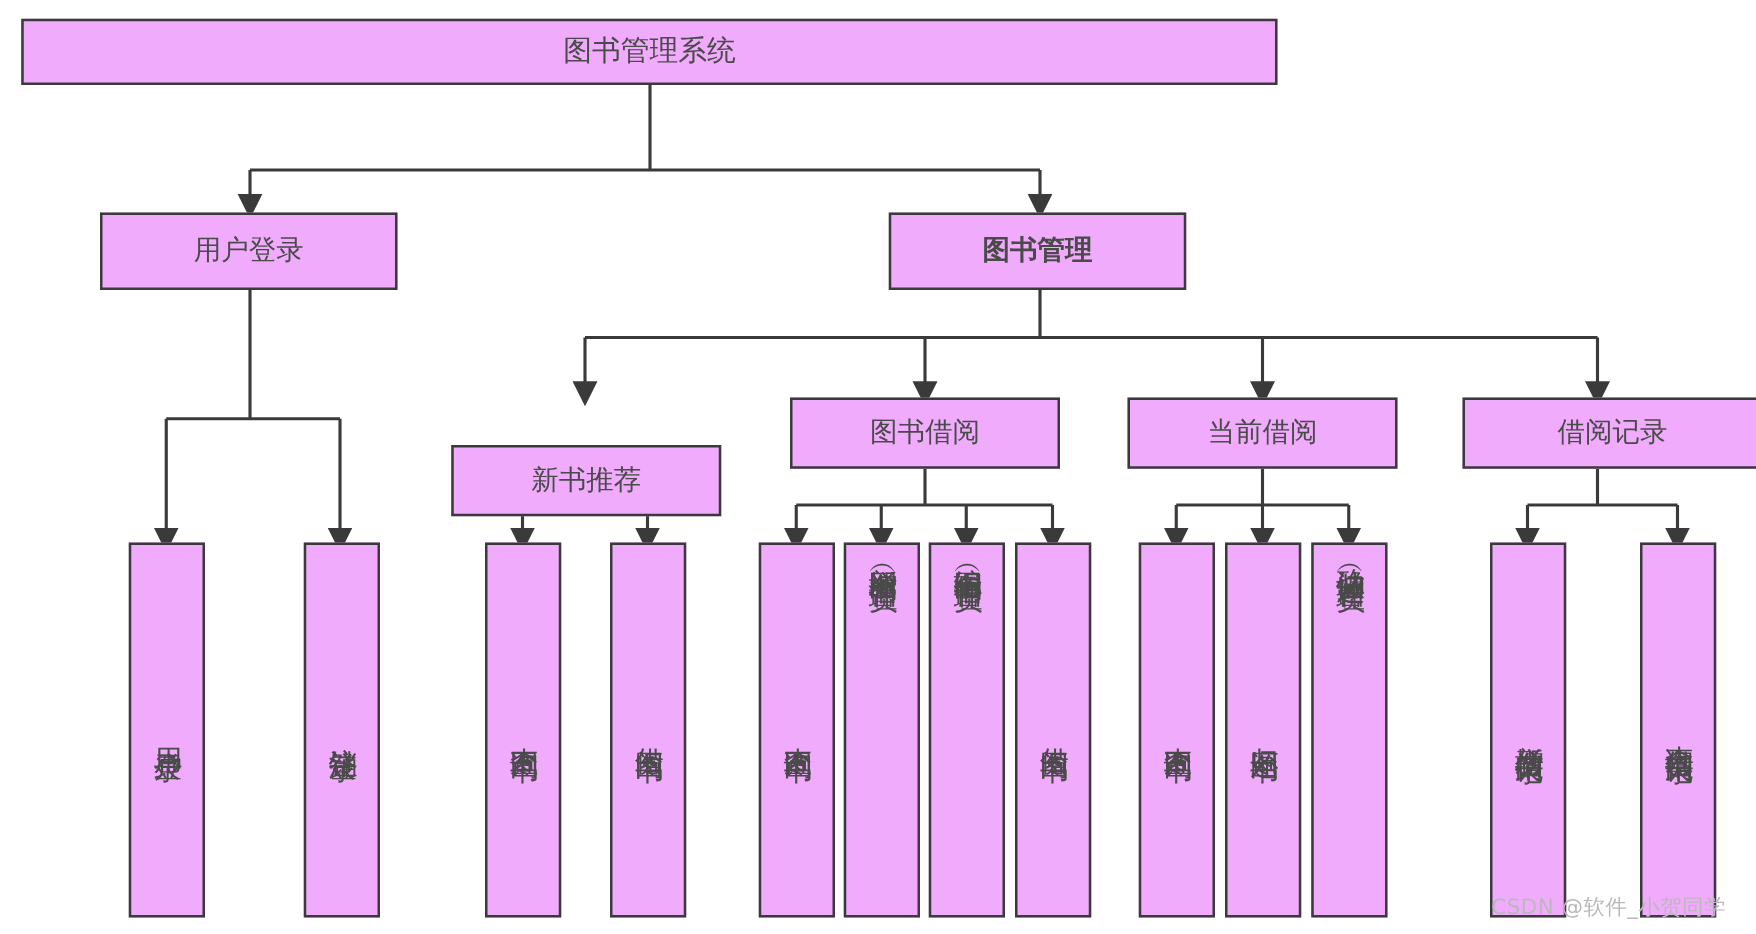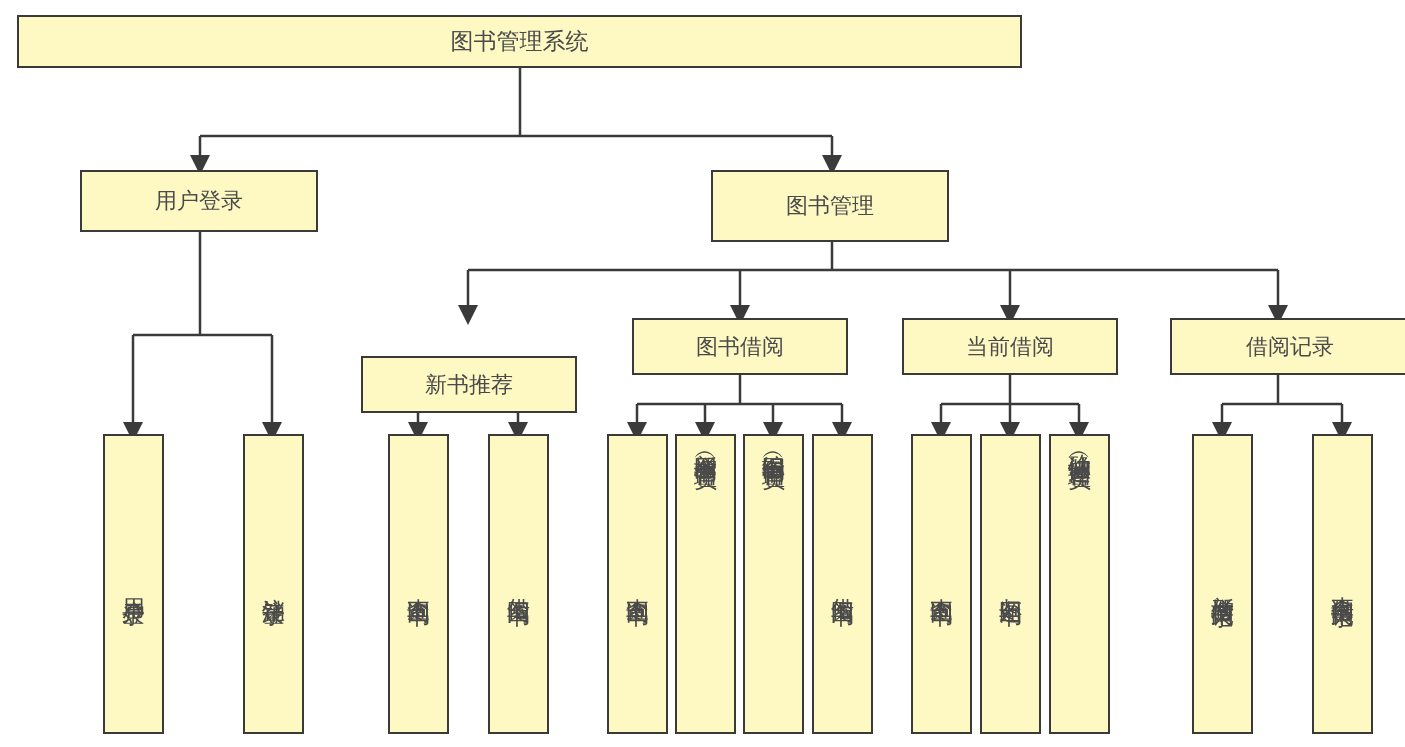--- a/index.html
+++ b/index.html
@@ -24,21 +24,21 @@
     left: 0;
     top: 0;
     width: 1405px;
     height: 747px;
     pointer-events: none;
   }
   .node {
     position: absolute;
     box-sizing: border-box;
     border: 2.5px solid #3a3a3a;
-    background: #fef9c3;
+    background: #f0abfc;
     display: flex;
     align-items: center;
     justify-content: center;
     color: #4a4a4a;
   }
   .node .label {
     color: #4a4a4a;
     line-height: 1.18;
     text-align: center;
     white-space: pre;
@@ -129,21 +129,21 @@
     </g>
   </svg>
 
   <div class="node root horiz" style="left:17px; top:15px; width:1005px; height:53px;">
     <span class="label">图书管理系统</span>
   </div>
 
   <div class="node horiz" style="left:80px; top:170px; width:238px; height:62px;">
     <span class="label">用户登录</span>
   </div>
-  <div class="node horiz" style="left:711px; top:170px; width:238px; height:72px;">
+  <div class="node horiz" style="left:711px; top:170px; width:238px; height:62px;font-weight:bold;">
     <span class="label">图书管理</span>
   </div>
 
   <div class="node horiz" style="left:361px; top:318px; width:216px; height:57px;margin-top:38px;">
     <span class="label">新书推荐</span>
   </div>
   <div class="node horiz" style="left:632px; top:318px; width:216px; height:57px;">
     <span class="label">图书借阅</span>
   </div>
   <div class="node horiz" style="left:902px; top:318px; width:216px; height:57px;">
@@ -190,14 +190,15 @@
     <span class="label">确认归还（管理员）</span>
   </div>
 
   <div class="node vert mid" style="left:1192px; top:434px; width:61px; height:300px;">
     <span class="label">新增借阅记录</span>
   </div>
   <div class="node vert mid" style="left:1312px; top:434px; width:61px; height:300px;">
     <span class="label">查询借阅记录</span>
   </div>
 
+  <div class="watermark">CSDN @软件_小贺同学</div>
 
 </div>
 
 </body></html>

